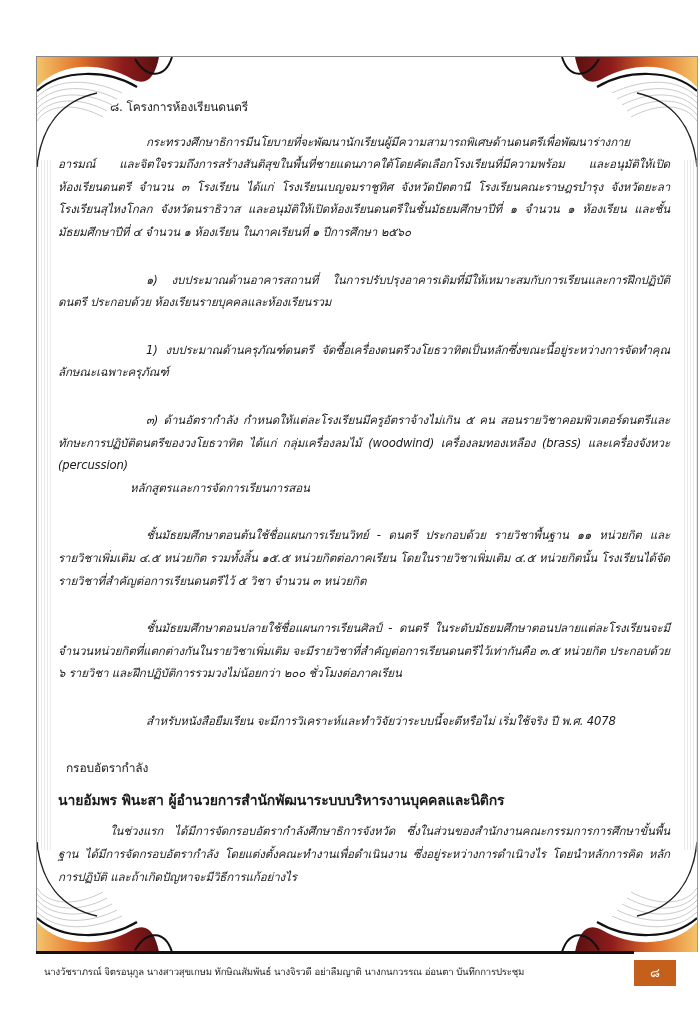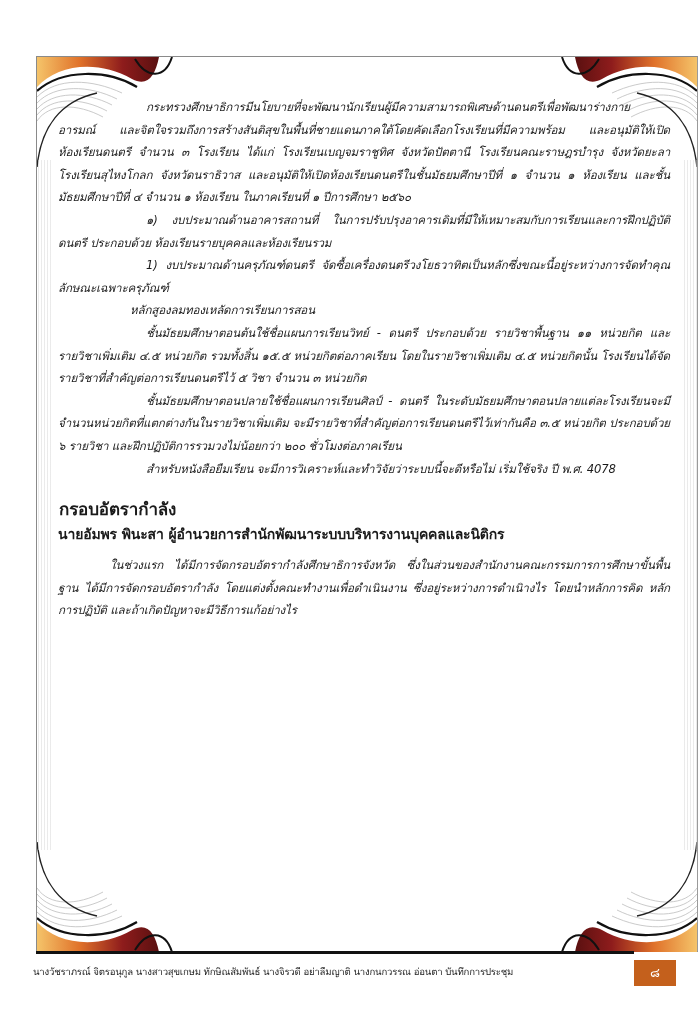--- a/index.html
+++ b/index.html
@@ -25,32 +25,32 @@
     background: repeating-linear-gradient(90deg, #d6d6d6 0 1px, transparent 1px 3px); opacity: .5; }
 
   .content {
     position: absolute; left: 58px; top: 96px; width: 612px;
     font-size: 11.6px; line-height: 22.6px; letter-spacing: -0.15px;
   }
   .p { margin: 0; text-align: justify; font-style: italic; }
   .heading-1 { margin: 0 0 12px 52px; font-size: 12px; }
   .ind1 { text-indent: 88px; }
   .ind-sub { margin: 10px 0 0 0; text-indent: 52px; }
-  .ind2 { text-indent: 88px; }
+  .ind2 { text-indent: 88px; margin-top: 25px; }
   .ind-curr { text-indent: 72px; }
   .gap-s { height: 16px; }
-  .sec-title { margin: 1px; font-size: 17px; line-height: 24px; font-weight: bold; }
+  .sec-title { margin: 8px; font-size: 12px; line-height: 24px; }
   .sec-sub { margin: 0 0 8px 0; font-size: 14px; line-height: 24px; font-weight: bold; }
   .ind3 { text-indent: 52px; }
 
   .footer-rule {
     position: absolute; left: 36px; top: 951px; width: 598px; height: 3px; background: #111111;
   }
   .footer-text {
-    position: absolute; left: 33px; top: 964px; font-size: 9.6px; letter-spacing: -0.2px; color: #222;
+    position: absolute; left: 44px; top: 964px; font-size: 9.6px; letter-spacing: -0.2px; color: #222;
     font-family: "DejaVu Serif", serif;
   }
   .page-number {
     position: absolute; left: 634px; top: 960px; width: 42px; height: 26px;
     background: #c4601c; color: #ffffff; font-size: 13px; text-align: center; line-height: 26px;
   }
 </style>
 </head>
 <body>
 
@@ -121,24 +121,26 @@
       <path d="M0 58 C14 40 44 40 70 54"></path>
       <path d="M0 64 C12 46 40 46 66 60"></path>
     </g>
     <path d="M0 110 C4 70 24 44 60 36" stroke="#222" stroke-width="1.5" fill="none"></path>
   </svg>
 </div>
 <div class="side-lines left"></div>
 <div class="side-lines right"></div>
 
 <div class="content">
+  <p class="heading-1">๘. โครงการห้องเรียนดนตรี</p>
   <p class="p ind1">กระทรวงศึกษาธิการมีนโยบายที่จะพัฒนานักเรียนผู้มีความสามารถพิเศษด้านดนตรีเพื่อพัฒนาร่างกาย อารมณ์ และจิตใจรวมถึงการสร้างสันติสุขในพื้นที่ชายแดนภาคใต้โดยคัดเลือกโรงเรียนที่มีความพร้อม และอนุมัติให้เปิดห้องเรียนดนตรี จำนวน ๓ โรงเรียน ได้แก่ โรงเรียนเบญจมราชูทิศ จังหวัดปัตตานี โรงเรียนคณะราษฎรบำรุง จังหวัดยะลา โรงเรียนสุไหงโกลก จังหวัดนราธิวาส และอนุมัติให้เปิดห้องเรียนดนตรีในชั้นมัธยมศึกษาปีที่ ๑ จำนวน ๑ ห้องเรียน และชั้นมัธยมศึกษาปีที่ ๔ จำนวน ๑ ห้องเรียน ในภาคเรียนที่ ๑ ปีการศึกษา ๒๕๖๐</p>
   <p class="p ind2">๑) งบประมาณด้านอาคารสถานที่ ในการปรับปรุงอาคารเดิมที่มีให้เหมาะสมกับการเรียนและการฝึกปฏิบัติดนตรี ประกอบด้วย ห้องเรียนรายบุคคลและห้องเรียนรวม</p>
   <p class="p ind2">1) งบประมาณด้านครุภัณฑ์ดนตรี จัดซื้อเครื่องดนตรีวงโยธวาทิตเป็นหลักซึ่งขณะนี้อยู่ระหว่างการจัดทำคุณลักษณะเฉพาะครุภัณฑ์</p>
-  <p class="p ind-curr">หลักสูองลมทองเหลัดการเรียนการสอน</p>
+  <p class="p ind2">๓) ด้านอัตรากำลัง กำหนดให้แต่ละโรงเรียนมีครูอัตราจ้างไม่เกิน ๕ คน สอนรายวิชาคอมพิวเตอร์ดนตรีและทักษะการปฏิบัติดนตรีของวงโยธวาทิต ได้แก่ กลุ่มเครื่องลมไม้ (woodwind) เครื่องลมทองเหลือง (brass) และเครื่องจังหวะ (percussion)</p>
+  <p class="p ind-curr">หลักสูตรและการจัดการเรียนการสอน</p>
   <p class="p ind2">ชั้นมัธยมศึกษาตอนต้นใช้ชื่อแผนการเรียนวิทย์ - ดนตรี ประกอบด้วย รายวิชาพื้นฐาน ๑๑ หน่วยกิต และรายวิชาเพิ่มเติม ๔.๕ หน่วยกิต รวมทั้งสิ้น ๑๕.๕ หน่วยกิตต่อภาคเรียน โดยในรายวิชาเพิ่มเติม ๔.๕ หน่วยกิตนั้น โรงเรียนได้จัดรายวิชาที่สำคัญต่อการเรียนดนตรีไว้ ๕ วิชา จำนวน ๓ หน่วยกิต</p>
   <p class="p ind2">ชั้นมัธยมศึกษาตอนปลายใช้ชื่อแผนการเรียนศิลป์ - ดนตรี ในระดับมัธยมศึกษาตอนปลายแต่ละโรงเรียนจะมีจำนวนหน่วยกิตที่แตกต่างกันในรายวิชาเพิ่มเติม จะมีรายวิชาที่สำคัญต่อการเรียนดนตรีไว้เท่ากันคือ ๓.๕ หน่วยกิต ประกอบด้วย ๖ รายวิชา และฝึกปฏิบัติการรวมวงไม่น้อยกว่า ๒๐๐ ชั่วโมงต่อภาคเรียน</p>
   <p class="p ind2">สำหรับหนังสือยืมเรียน จะมีการวิเคราะห์และทำวิจัยว่าระบบนี้จะดีหรือไม่ เริ่มใช้จริง ปี พ.ศ. 4078</p>
   <div class="gap-s"></div>
   <p class="sec-title">กรอบอัตรากำลัง</p>
   <p class="sec-sub">นายอัมพร พินะสา ผู้อำนวยการสำนักพัฒนาระบบบริหารงานบุคคลและนิติกร</p>
   <p class="p ind3">ในช่วงแรก ได้มีการจัดกรอบอัตรากำลังศึกษาธิการจังหวัด ซึ่งในส่วนของสำนักงานคณะกรรมการการศึกษาขั้นพื้นฐาน ได้มีการจัดกรอบอัตรากำลัง โดยแต่งตั้งคณะทำงานเพื่อดำเนินงาน ซึ่งอยู่ระหว่างการดำเนิางไร โดยนำหลักการคิด หลักการปฏิบัติ และถ้าเกิดปัญหาจะมีวิธีการแก้อย่างไร</p>
 </div>
 
 <div class="footer-rule"></div>

